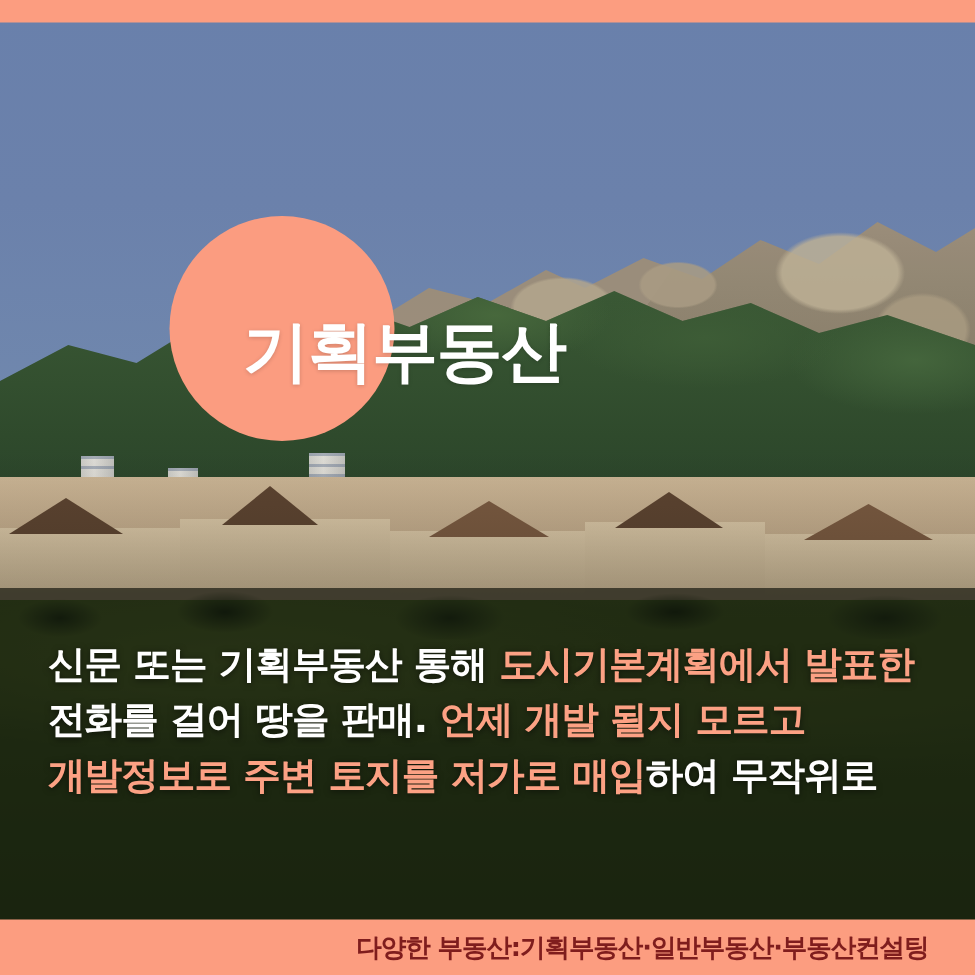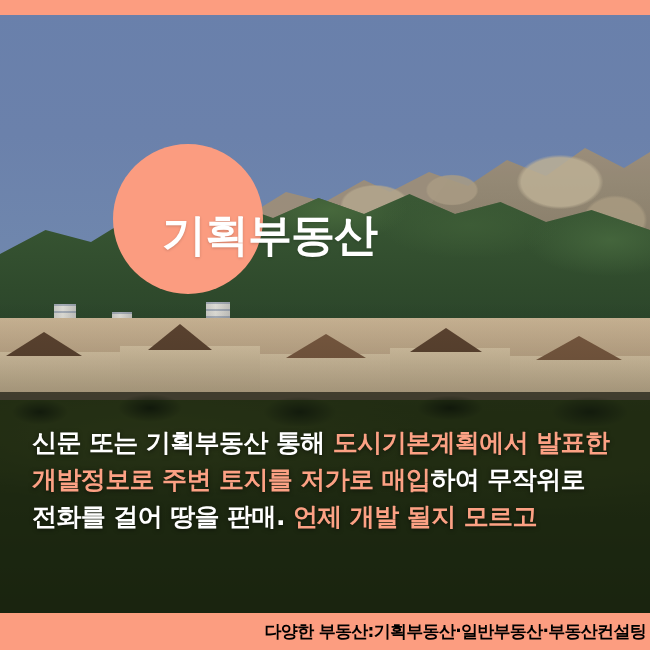--- a/index.html
+++ b/index.html
@@ -235,25 +235,25 @@
     bottom: 0;
     width: 650px;
     height: 37px;
     background: #fc9d80;
     z-index: 40;
     display: flex;
     align-items: center;
     justify-content: flex-end;
   }
   .footer-text {
-    padding-right: 4px;
+    padding-right: 31px;
     font-size: 17px;
     font-weight: 700;
     letter-spacing: -0.7px;
-    color: #000000;
+    color: #7f1d1d;
     white-space: nowrap;
   }
 </style>
 </head>
 <body>
 
 <div class="card">
 
   <div class="photo">
     <div class="sky"></div>
@@ -300,21 +300,21 @@
   <div class="scrim-soft"></div>
   <div class="scrim"></div>
 
   <div class="top-bar"></div>
 
   <div class="badge-circle"></div>
   <div class="badge-title">기획부동산</div>
 
   <div class="copy">
     <div class="copy-line" id="line0"><span>신문 또는 기획부동산 통해 </span><span class="hl">도시기본계획에서 발표한</span></div>
+    <div class="copy-line" id="line2"><span>전화를 걸어 땅을 판매. </span><span class="hl">언제 개발 될지 모르고</span></div>
     <div class="copy-line" id="line1"><span class="hl">개발정보로 주변 토지를 저가로 매입</span><span>하여 무작위로</span></div>
-    <div class="copy-line" id="line2"><span>전화를 걸어 땅을 판매. </span><span class="hl">언제 개발 될지 모르고</span></div>
   </div>
 
   <div class="footer-bar">
     <span class="footer-text">다양한 부동산:기획부동산·일반부동산·부동산컨설팅</span>
   </div>
 
 </div>
 
 </body></html>

